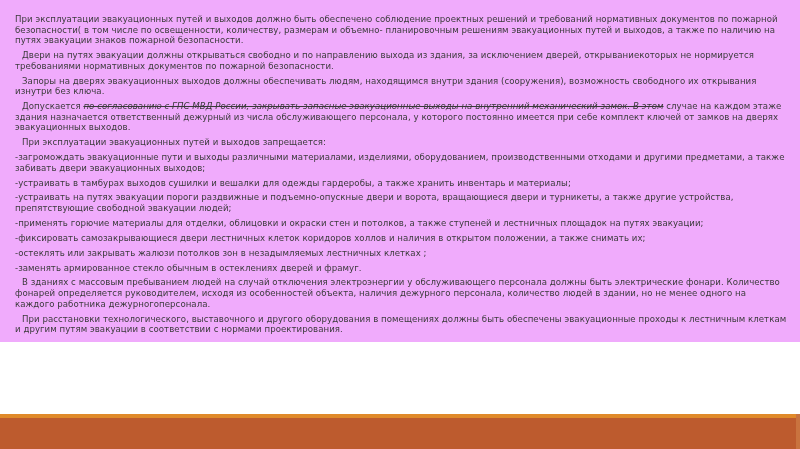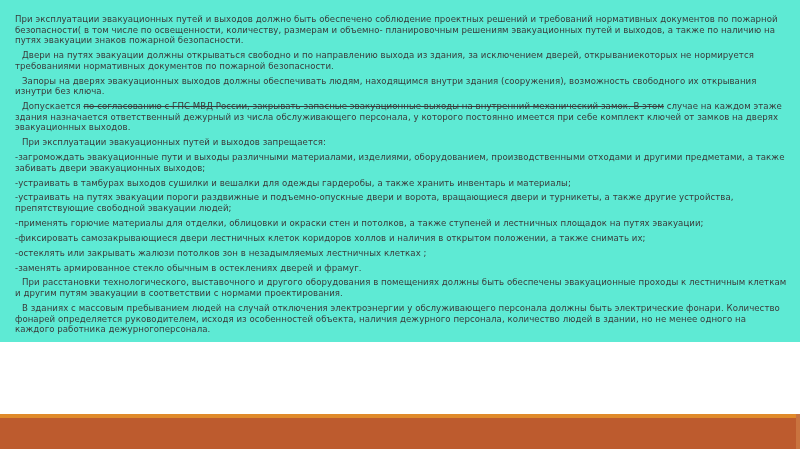--- a/index.html
+++ b/index.html
@@ -1,29 +1,29 @@
 <!DOCTYPE html>
 <html><head>
 <meta charset="utf-8">
 <style>
   html, body { margin: 0; padding: 0; }
   body {
     width: 800px; height: 449px; overflow: hidden; position: relative;
     background: #ffffff;
     font-family: "DejaVu Sans", sans-serif;
   }
-  .slide { position: absolute; left: 0; top: 0; width: 800px; height: 342px; background: #5eead4; }
+  .slide { position: absolute; left: 0; top: 0; width: 800px; height: 342px; background: #f0abfc; }
   .content {
     position: absolute; left: 15px; top: 14px; width: 772px;
     font-size: 8.6px; line-height: 10.6px; color: #3a3a3a;
     letter-spacing: 0.05px;
   }
   .para { margin: 0 0 4.3px 0; }
   .indent { text-indent: 7px; }
-  .strike { text-decoration: line-through; }
+  .strike { text-decoration: line-through; font-style: italic; }
   .accent-strip { position: absolute; left: 0; top: 414px; width: 800px; height: 4px; background: #e08a2a; }
   .footer-band { position: absolute; left: 0; top: 418px; width: 800px; height: 31px; background: #bd5b2e; }
   .right-edge { position: absolute; right: 0; top: 414px; width: 4px; height: 35px; background: #c9733f; }
 </style>
 </head>
 <body>
 
 <div class="slide">
   <div class="content">
     <p class="para">При эксплуатации эвакуационных путей и выходов должно быть обеспечено соблюдение проектных решений и требований нормативных документов по пожарной безопасности( в том числе по освещенности, количеству, размерам и объемно- планировочным решениям эвакуационных путей и выходов, а также по наличию на путях эвакуации знаков пожарной безопасности.</p>
@@ -31,19 +31,19 @@
     <p class="para indent">Запоры на дверях эвакуационных выходов должны обеспечивать людям, находящимся внутри здания (сооружения), возможность свободного их открывания изнутри без ключа.</p>
     <p class="para indent"><span>Допускается </span><span class="strike">по согласованию с ГПС МВД России, закрывать запасные эвакуационные выходы на внутренний механический замок. В этом</span><span> случае на каждом этаже здания назначается ответственный  дежурный из числа обслуживающего персонала, у которого постоянно имеется при себе комплект ключей от замков на дверях эвакуационных выходов.</span></p>
     <p class="para indent">При эксплуатации эвакуационных путей и выходов запрещается:</p>
     <p class="para">-загромождать эвакуационные пути и выходы различными материалами, изделиями, оборудованием, производственными отходами и другими предметами, а также забивать двери эвакуационных выходов;</p>
     <p class="para">-устраивать в тамбурах выходов сушилки и вешалки для одежды гардеробы, а также хранить инвентарь и  материалы;</p>
     <p class="para">-устраивать на путях эвакуации пороги раздвижные и подъемно-опускные двери и  ворота, вращающиеся  двери и турникеты, а также другие устройства, препятствующие свободной эвакуации людей;</p>
     <p class="para">-применять горючие материалы для отделки, облицовки и окраски стен и потолков, а также ступеней и лестничных площадок на путях эвакуации;</p>
     <p class="para">-фиксировать самозакрывающиеся двери лестничных клеток коридоров холлов и наличия в открытом положении, а также снимать их;</p>
     <p class="para">-остеклять или закрывать жалюзи потолков зон в незадымляемых лестничных клетках ;</p>
     <p class="para">-заменять армированное стекло обычным в остеклениях дверей и фрамуг.</p>
+    <p class="para indent">В зданиях с массовым пребыванием людей на случай отключения электроэнергии у обслуживающего персонала должны быть электрические фонари. Количество фонарей определяется руководителем, исходя из особенностей объекта, наличия дежурного персонала, количество людей в здании, но не менее одного на каждого работника дежурногоперсонала.</p>
     <p class="para indent">При расстановки технологического, выставочного и другого оборудования в помещениях должны быть обеспечены эвакуационные проходы к лестничным клеткам и другим путям эвакуации в соответствии с нормами проектирования.</p>
-    <p class="para indent">В зданиях с массовым пребыванием людей на случай отключения электроэнергии у обслуживающего персонала должны быть электрические фонари. Количество фонарей определяется руководителем, исходя из особенностей объекта, наличия дежурного персонала, количество людей в здании, но не менее одного на каждого работника дежурногоперсонала.</p>
   </div>
   <div class="accent-strip"></div>
   <div class="footer-band"></div>
   <div class="right-edge"></div>
 </div>
 
 </body></html>

